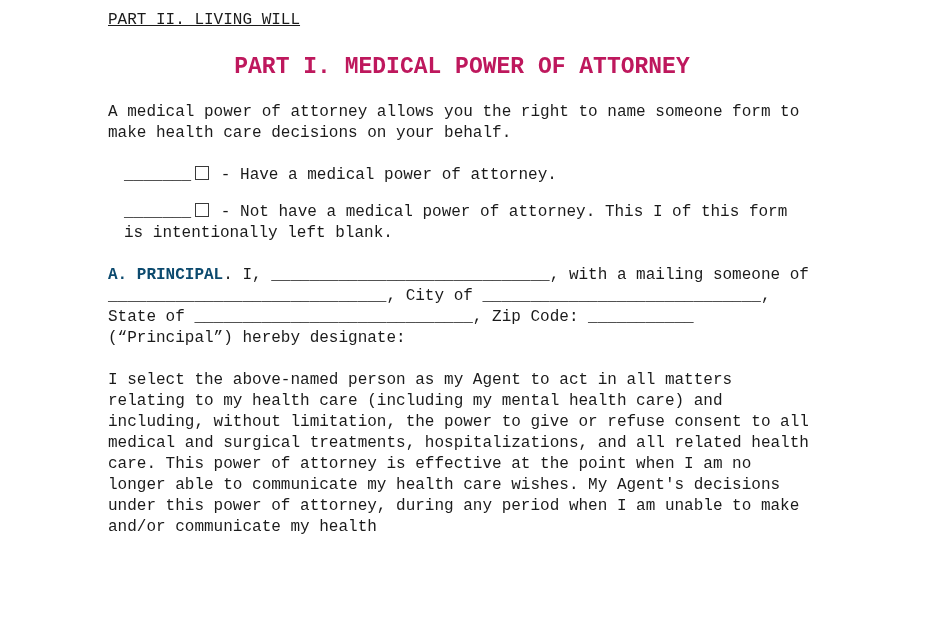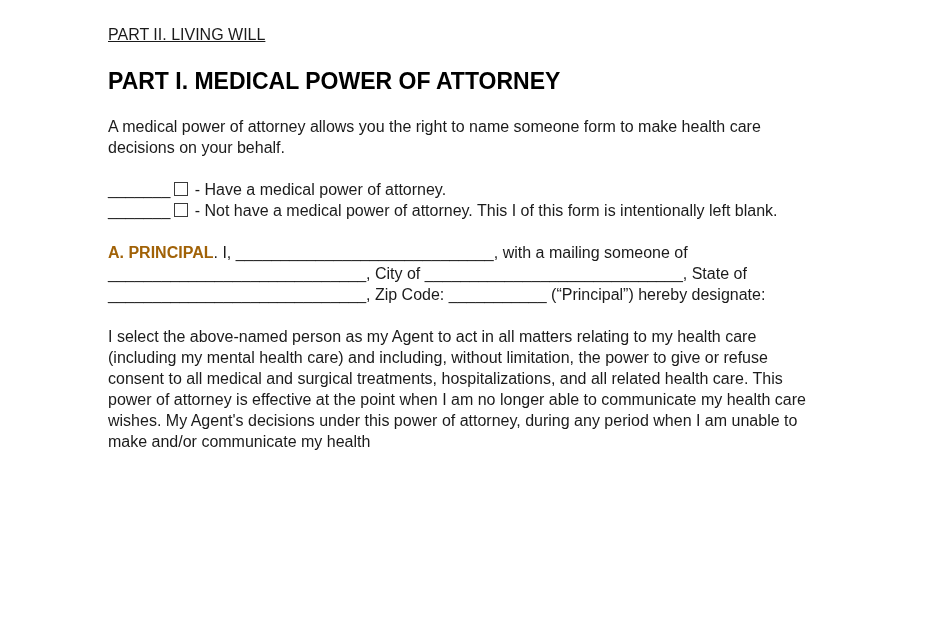--- a/index.html
+++ b/index.html
@@ -8,44 +8,46 @@
     background: #ffffff;
   }
   body {
     width: 930px;
     height: 620px;
     overflow: hidden;
     font-family: "Liberation Sans", "DejaVu Sans", sans-serif;
     color: #1b1b1b;
   }
   .doc {
-    padding: 24px 114px 0 108px; 
+    padding: 10px 114px 0 108px; 
     font-size: 16px;
     line-height: 21px;
+    font-family: Liberation Mono, monospace;
   }
   .doc > * { margin: 0; }
   .doc > * + * { margin-top: 21px; }
 
   .part2-heading {
     text-decoration: underline;
     font-weight: 400;
   }
   h1.doc-title {
     font-size: 23px;
     line-height: 28px;
     font-weight: 700;
+    text-align: center;
     margin-top: 22px;
     margin-bottom: 0;
-    color: #000000;
+    color: #be185d;
   }
   p { margin: 0; }
   .u { text-decoration: underline; }
-  strong { font-weight: 700; color: #a16207; }
+  strong { font-weight: 700; color: #0c4a6e; }
 
-  .options .option { margin: 0; }
+  .options .option { margin: 16px; }
   .checkbox {
     display: inline-block;
     width: 12px;
     height: 12px;
     border: 1px solid #3a3a3a;
     vertical-align: -1px;
     margin: 0 2px 0 4px;
     background: #fff;
   }
   .blank { letter-spacing: 0; }

